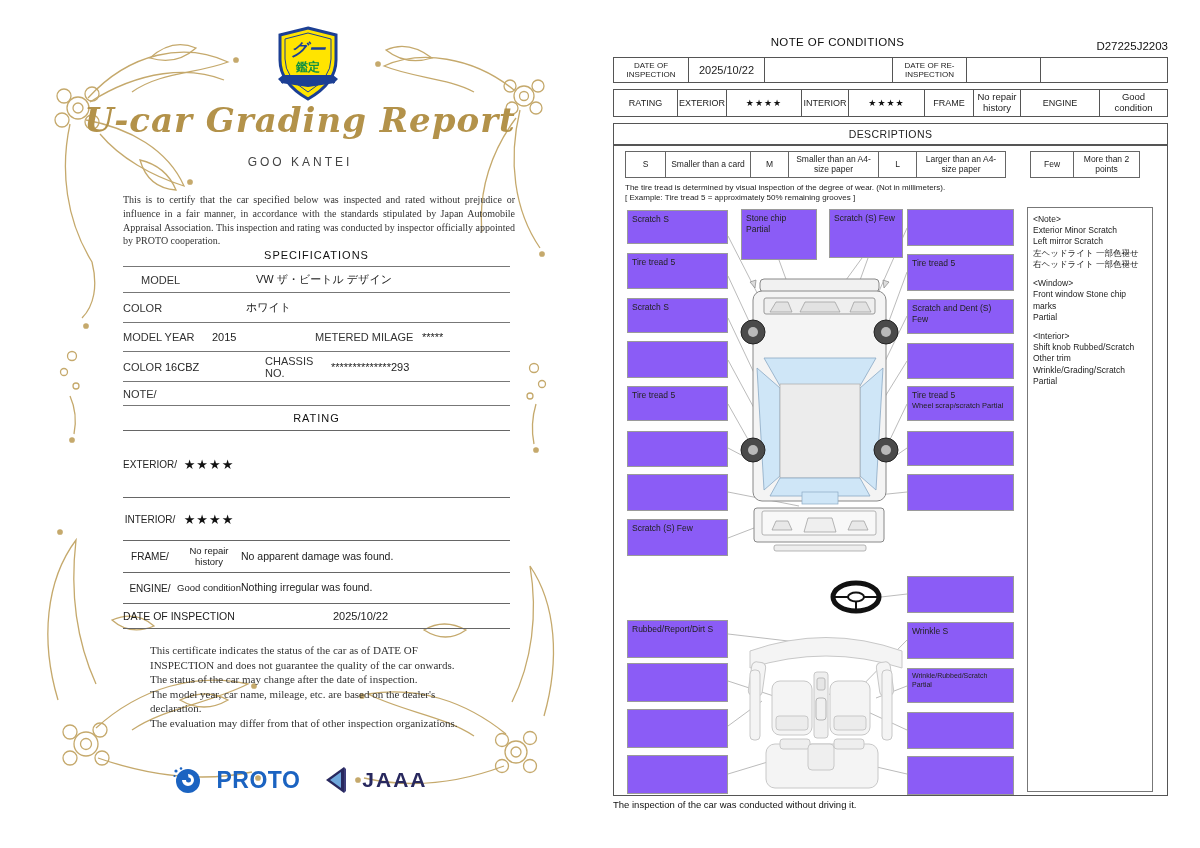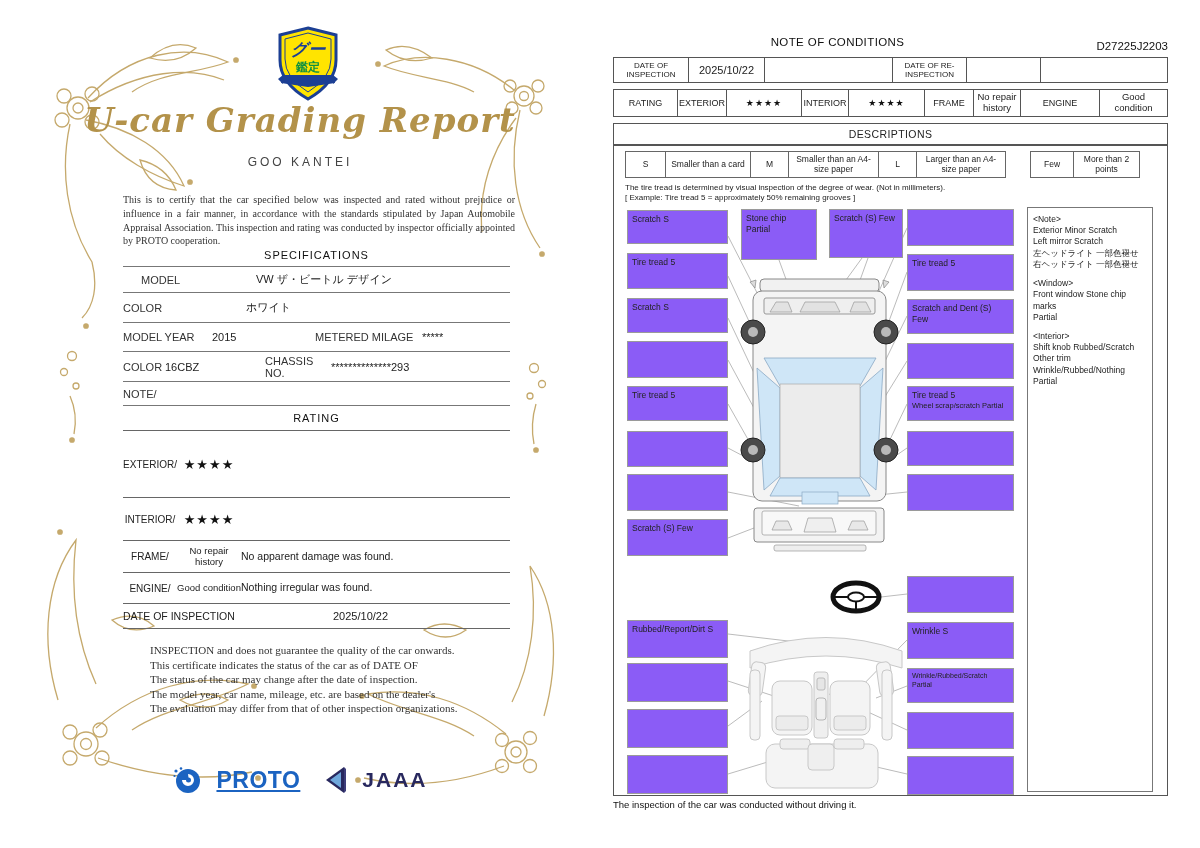--- a/index.html
+++ b/index.html
@@ -23,21 +23,21 @@
   .rat-table{position:absolute;left:123px;top:430px;width:387px;border-top:1.6px solid #666;font-size:10.5px;}
   .rat-row{display:flex;border-bottom:1.6px solid #666;box-sizing:border-box;align-items:center;}
   .rat-row .rlab{width:54px;flex:none;font-size:10px;text-align:center;}
   .rat-row .rval{width:64px;flex:none;text-align:center;}
   .stars{font-size:13px;letter-spacing:1px;color:#111;}
   .smallval{font-size:9.5px;line-height:1.15;}
   .rdesc{flex:1;line-height:1.3;color:#222;}
   .disclaimer{position:absolute;left:150px;top:643px;width:348px;
     font-family:"Liberation Serif",serif;font-size:11px;line-height:1.32;color:#333;}
   .logos{position:absolute;left:0;top:765px;width:600px;display:flex;justify-content:center;align-items:center;gap:14px;}
-  .proto-text{font-size:23px;font-weight:bold;color:#1b63c1;letter-spacing:.5px;text-decoration:underline;}
+  .proto-text{font-size:23px;font-weight:bold;color:#1b63c1;letter-spacing:.5px;}
   .jaaa-text{font-size:21px;font-weight:bold;color:#28285e;letter-spacing:2px;}
   
   .page-right{position:absolute;left:600px;top:0;width:600px;height:848px;}
   .noc-title{position:absolute;left:0;top:36px;width:475px;text-align:center;font-size:11.5px;color:#111;letter-spacing:.4px;}
   .noc-serial{position:absolute;right:32px;top:40px;font-size:11.5px;color:#111;}
   .trow{position:absolute;left:13px;width:555px;display:flex;box-sizing:border-box;border:1px solid #555;}
   .tcell{border-right:1px solid #555;box-sizing:border-box;display:flex;align-items:center;justify-content:center;
     text-align:center;font-size:9px;line-height:1.15;padding:1px 2px;}
   .tcell:last-child{border-right:none;}
   .desc-box{position:absolute;left:13px;top:123px;width:555px;height:22px;border:1px solid #555;box-sizing:border-box;
@@ -212,24 +212,25 @@
       <span class="rval smallval">Good condition</span>
       <span class="rdesc">Nothing irregular was found.</span>
     </div>
     <div class="rat-row" style="height:25px;">
       <span style="width:170px;font-size:10.5px;">DATE OF INSPECTION</span>
       <span style="margin-left:40px;font-size:11px;">2025/10/22</span>
     </div>
   </div>
 
   <div class="disclaimer">
+    <div>This certificate indicates the status of the car as of DATE OF</div>
     <div>INSPECTION and does not guarantee the quality of the car onwards.</div>
-    <div>This certificate indicates the status of the car as of DATE OF</div>
     <div>The status of the car may change after the date of inspection.</div>
     <div>The model year, car name, mileage, etc. are based on the dealer's</div>
+    <div>declaration.</div>
     <div>The evaluation may differ from that of other inspection organizations.</div>
   </div>
 
   <div class="logos">
     <svg width="30" height="30" viewBox="0 0 30 30">
       <circle cx="16" cy="16" r="12" fill="#1b63c1"></circle>
       <path d="M16 9 a6 6 0 1 1 -6 6 l4 0 a2.5 2.5 0 1 0 2.5 -2.5 Z" fill="#fff"></path>
       <circle cx="4" cy="6" r="1.6" fill="#1b63c1"></circle>
         <circle cx="9" cy="3.5" r="1.3" fill="#1b63c1"></circle>
         <circle cx="2.5" cy="11" r="1.1" fill="#1b63c1"></circle>
@@ -419,19 +420,19 @@
       <div>Exterior Minor Scratch</div>
       <div>Left mirror Scratch</div>
       <div>左ヘッドライト 一部色褪せ</div>
       <div>右ヘッドライト 一部色褪せ</div>
       <div class="nhead">&lt;Window&gt;</div>
       <div>Front window Stone chip marks</div>
       <div>Partial</div>
       <div class="nhead">&lt;Interior&gt;</div>
       <div>Shift knob Rubbed/Scratch</div>
       <div>Other trim</div>
-      <div>Wrinkle/Rubbed/Nothing</div>
+      <div>Wrinkle/Grading/Scratch</div>
       <div>Partial</div>
     </div>
   </div>
 
   <div class="foot-note">The inspection of the car was conducted without driving it.</div>
 </div>
 
 </body></html>

